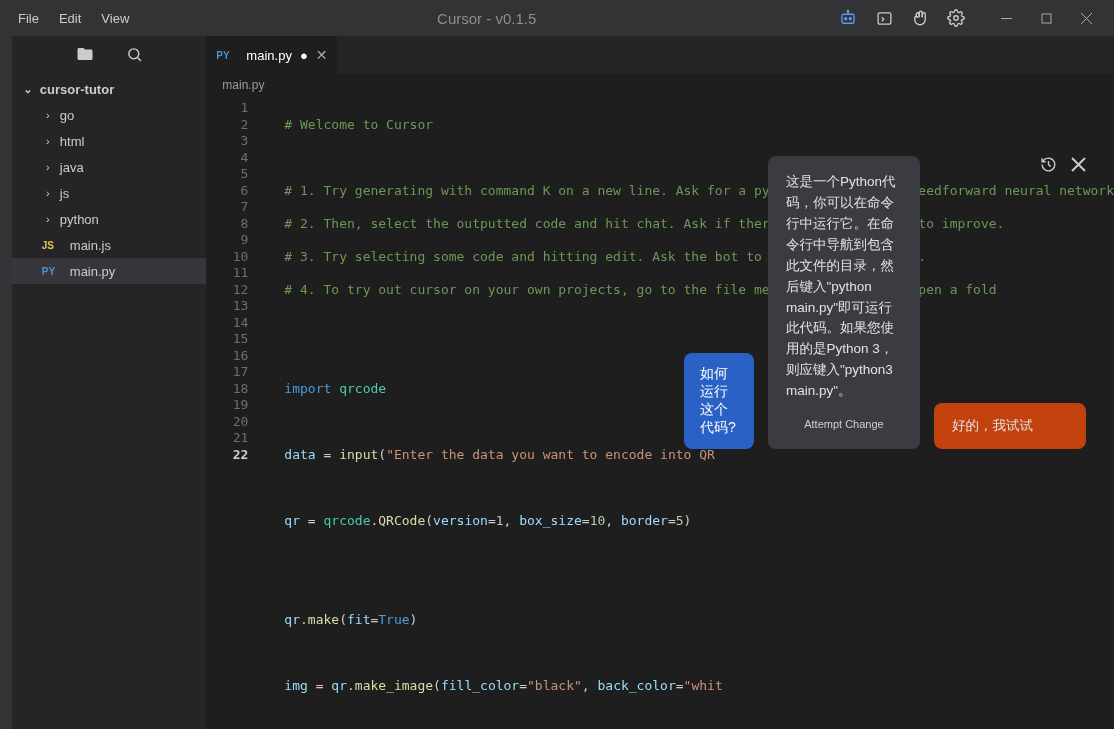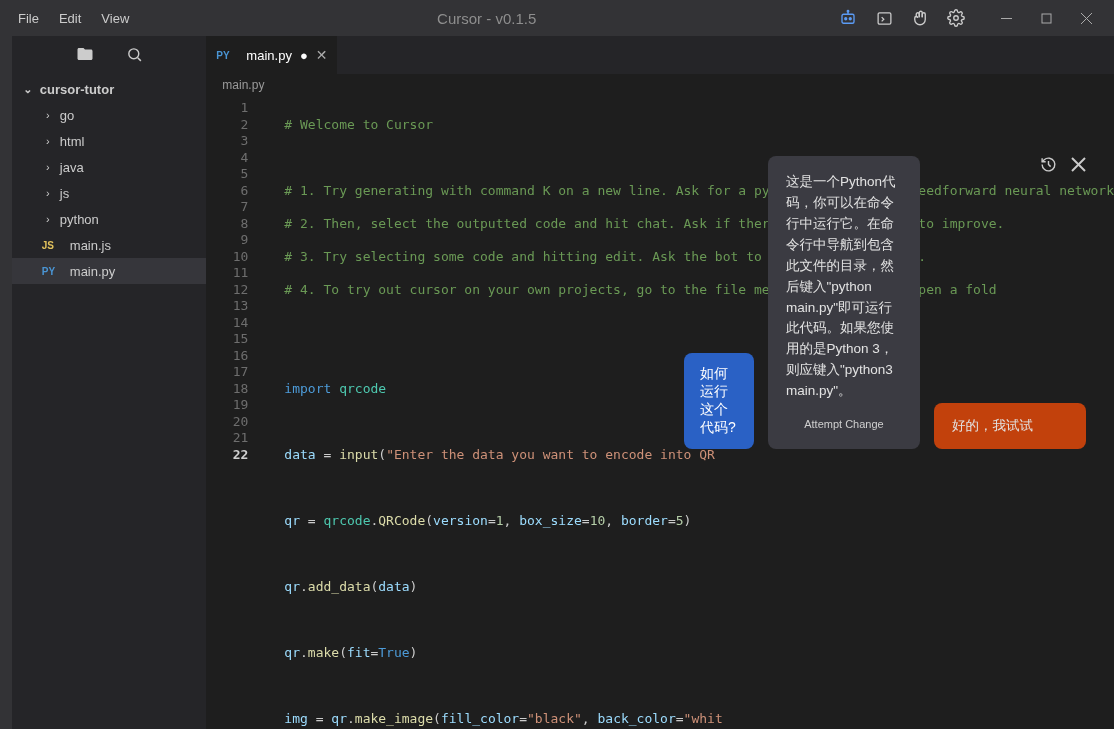--- a/index.html
+++ b/index.html
@@ -230,21 +230,20 @@
 <div class="line"><span class="c-comment"># 3. Try selecting some code and hitting edit. Ask the bot to add residual layers.</span></div>
 <div class="line"><span class="c-comment"># 4. To try out cursor on your own projects, go to the file menu (top left) and open a fold</span></div>
 <div class="line"></div>
 <div class="line"></div>
 <div class="line"><span class="c-key">import</span> <span class="c-pkg">qrcode</span></div>
 <div class="line"></div>
 <div class="line"><span class="c-id">data</span> = <span class="c-fn">input</span>(<span class="c-str">"Enter the data you want to encode into QR </span></div>
 <div class="line"></div>
 <div class="line"><span class="c-id">qr</span> = <span class="c-pkg">qrcode</span>.<span class="c-fn">QRCode</span>(<span class="c-id">version</span>=<span class="c-num">1</span>, <span class="c-id">box_size</span>=<span class="c-num">10</span>, <span class="c-id">border</span>=<span class="c-num">5</span>)</div>
 <div class="line"></div>
-<div class="line"><span class="c-id">qr</span>.<span class="c-fn">add_data</span>(<span class="c-id">data</span>)</div>
 <div class="line"></div>
 <div class="line"><span class="c-id">qr</span>.<span class="c-fn">make</span>(<span class="c-id">fit</span>=<span class="c-bool">True</span>)</div>
 <div class="line"></div>
 <div class="line"><span class="c-id">img</span> = <span class="c-id">qr</span>.<span class="c-fn">make_image</span>(<span class="c-id">fill_color</span>=<span class="c-str">"black"</span>, <span class="c-id">back_color</span>=<span class="c-str">"whit</span></div>
 
 
 
       </div>
     </div>
 

